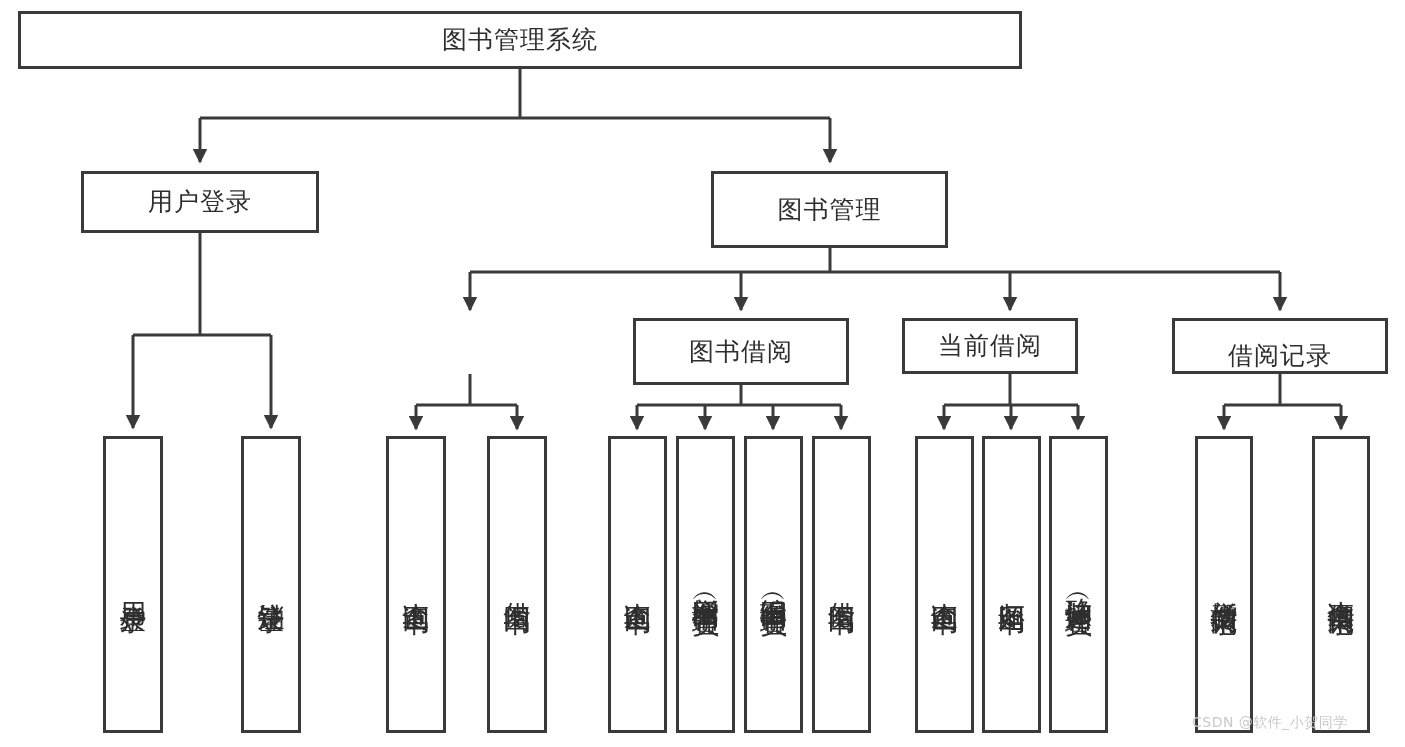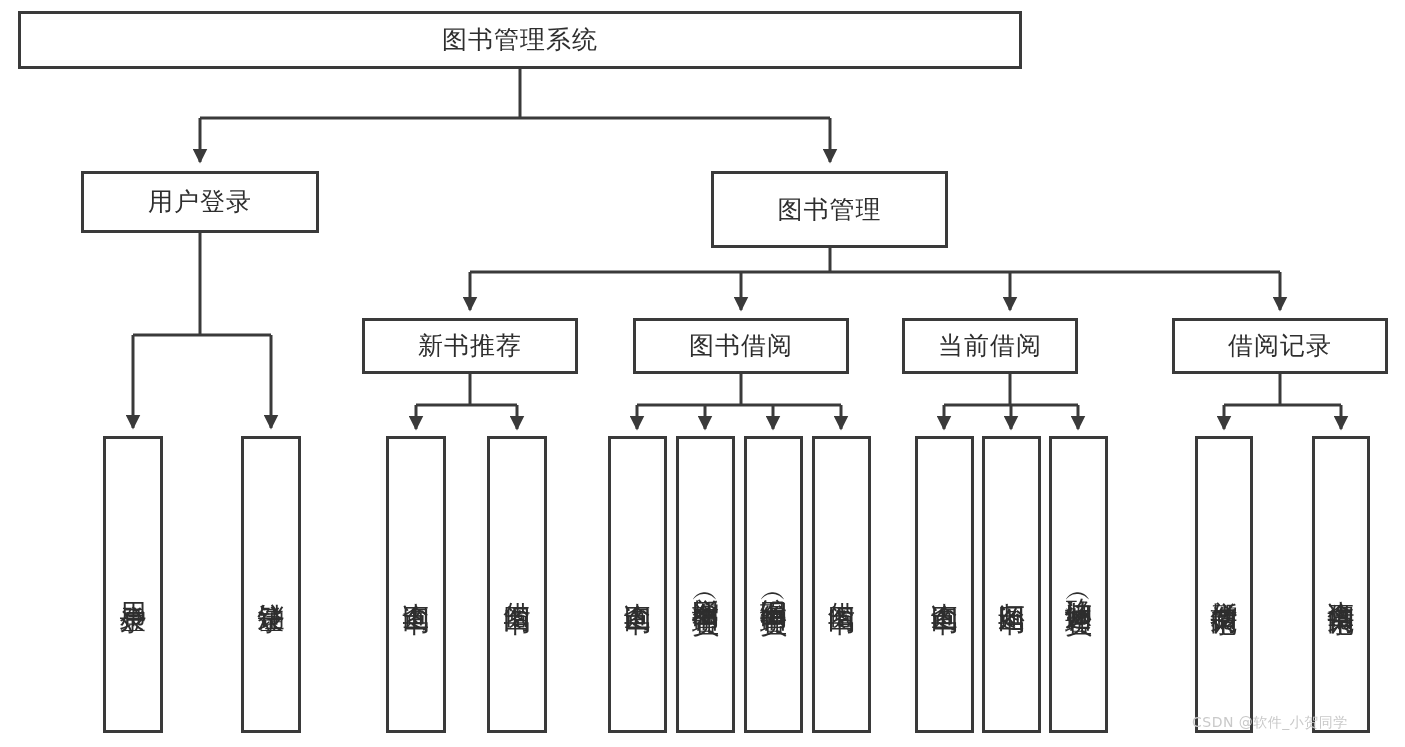--- a/index.html
+++ b/index.html
@@ -125,30 +125,27 @@
     <span>图书管理系统</span>
   </div>
 
   <div class="node horiz" style="left: 81px; top: 171px; width: 238px; height: 62px; border-color: rgb(58, 58, 58); color: rgb(46, 46, 46); background: rgb(255, 255, 255);">
     <span>用户登录</span>
   </div>
   <div class="node horiz" style="left: 711px; top: 171px; width: 237px; height: 77px; border-color: rgb(58, 58, 58); color: rgb(46, 46, 46); background: rgb(255, 255, 255);">
     <span>图书管理</span>
   </div>
 
-  <div class="node horiz" style="left: 362px; top: 318px; width: 216px; height: 56px; border-color: rgb(58, 58, 58); color: rgb(46, 46, 46); background: rgb(255, 255, 255);">
-    <span>新书推荐</span>
-  </div>
-  <div class="node horiz" style="left: 633px; top: 318px; width: 216px; height: 56px; border-color: rgb(58, 58, 58); color: rgb(46, 46, 46); background: rgb(255, 255, 255);">
+  <div class="node horiz" style="left: 633px; top: 318px; width: 216px; height: 67px; border-color: rgb(58, 58, 58); color: rgb(46, 46, 46); background: rgb(255, 255, 255);">
     <span>图书借阅</span>
   </div>
   <div class="node horiz" style="left: 902px; top: 318px; width: 176px; height: 56px; border-color: rgb(58, 58, 58); color: rgb(46, 46, 46); background: rgb(255, 255, 255);">
     <span>当前借阅</span>
   </div>
-  <div class="node horiz" style="left: 1172px; top: 318px; width: 216px; height: 56px; border-color: rgb(58, 58, 58); color: rgb(46, 46, 46); background: rgb(255, 255, 255);">
+  <div class="node horiz" style="left: 1172px; top: 318px; width: 216px; height: 56px; border-color: rgb(58, 58, 58); color: rgb(46, 46, 46); background: rgb(255, 255, 255); align-items: flex-end;">
     <span>借阅记录</span>
   </div>
 
   <div class="node vert" style="left: 103px; top: 436px; width: 60px; height: 297px; border-color: rgb(58, 58, 58); color: rgb(46, 46, 46); background: rgb(255, 255, 255);">
     <span class="vtext">用户登录</span>
   </div>
   <div class="node vert" style="left: 241px; top: 436px; width: 60px; height: 297px; border-color: rgb(58, 58, 58); color: rgb(46, 46, 46); background: rgb(255, 255, 255);">
     <span class="vtext">注销登录</span>
   </div>
   <div class="node vert" style="left: 386px; top: 436px; width: 60px; height: 297px; border-color: rgb(58, 58, 58); color: rgb(46, 46, 46); background: rgb(255, 255, 255);">

